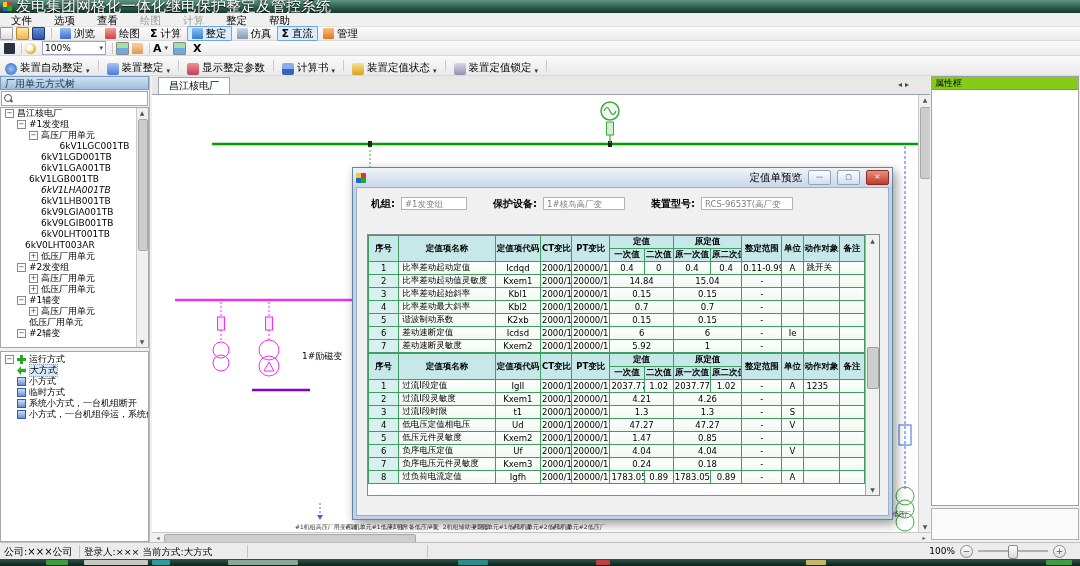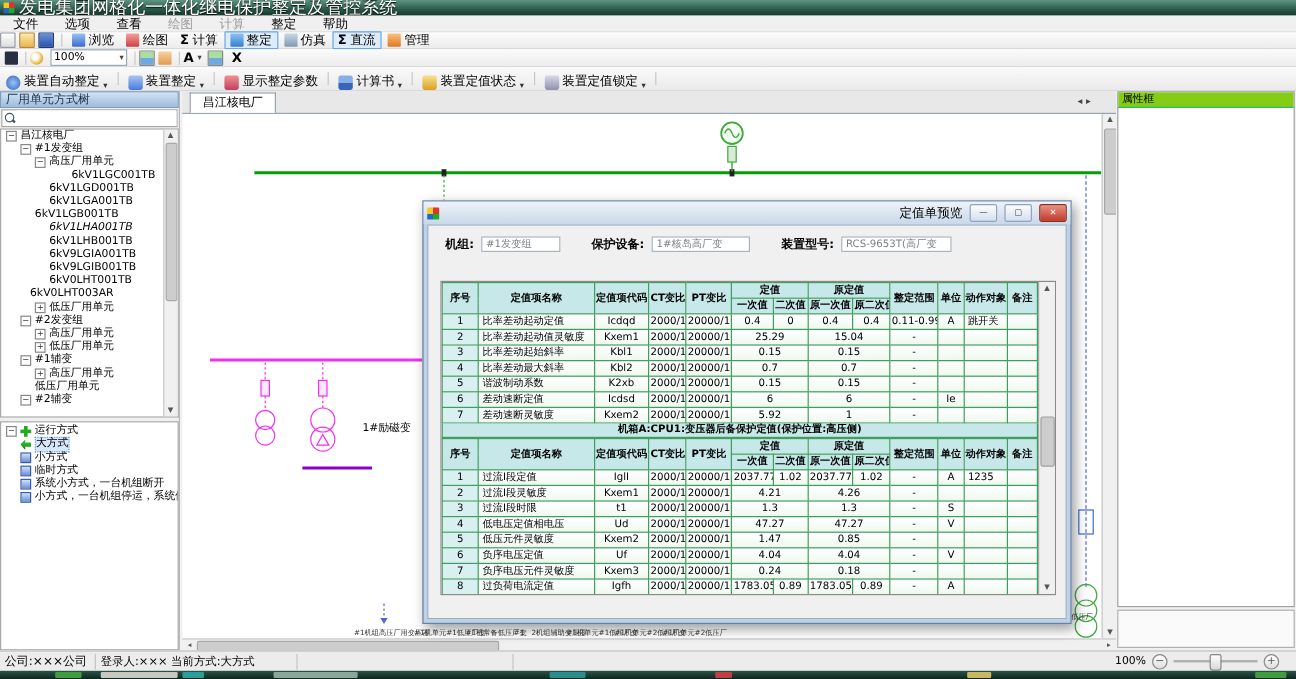--- a/index.html
+++ b/index.html
@@ -583,21 +583,21 @@
                 <td>A</td>
                 <td class="nm">跳开关</td>
                 <td></td>
               </tr>
               <tr>
                 <td class="seq">2</td>
                 <td class="nm">比率差动起动值灵敏度</td>
                 <td>Kxem1</td>
                 <td>2000/1</td>
                 <td>20000/100</td>
-                <td colspan="2">25.29</td>
+                <td colspan="2">14.84</td>
                 <td colspan="2">15.04</td>
                 <td>-</td>
                 <td></td>
                 <td class="nm"></td>
                 <td></td>
               </tr>
               <tr>
                 <td class="seq">3</td>
                 <td class="nm">比率差动起始斜率</td>
                 <td>Kbl1</td>
@@ -657,21 +657,20 @@
                 <td>20000/100</td>
                 <td colspan="2">5.92</td>
                 <td colspan="2">1</td>
                 <td>-</td>
                 <td></td>
                 <td class="nm"></td>
                 <td></td>
               </tr>
             </tbody>
           </table>
-          <div class="section-row">机箱A:CPU1:变压器后备保护定值(保护位置:高压侧)</div>
           <table class="vtable">
             <colgroup>
               <col style="width: 30px;">
               <col style="width: 96px;">
               <col style="width: 45px;">
               <col style="width: 31px;">
               <col style="width: 38px;">
               <col style="width: 34px;">
               <col style="width: 29px;">
               <col style="width: 37px;">

